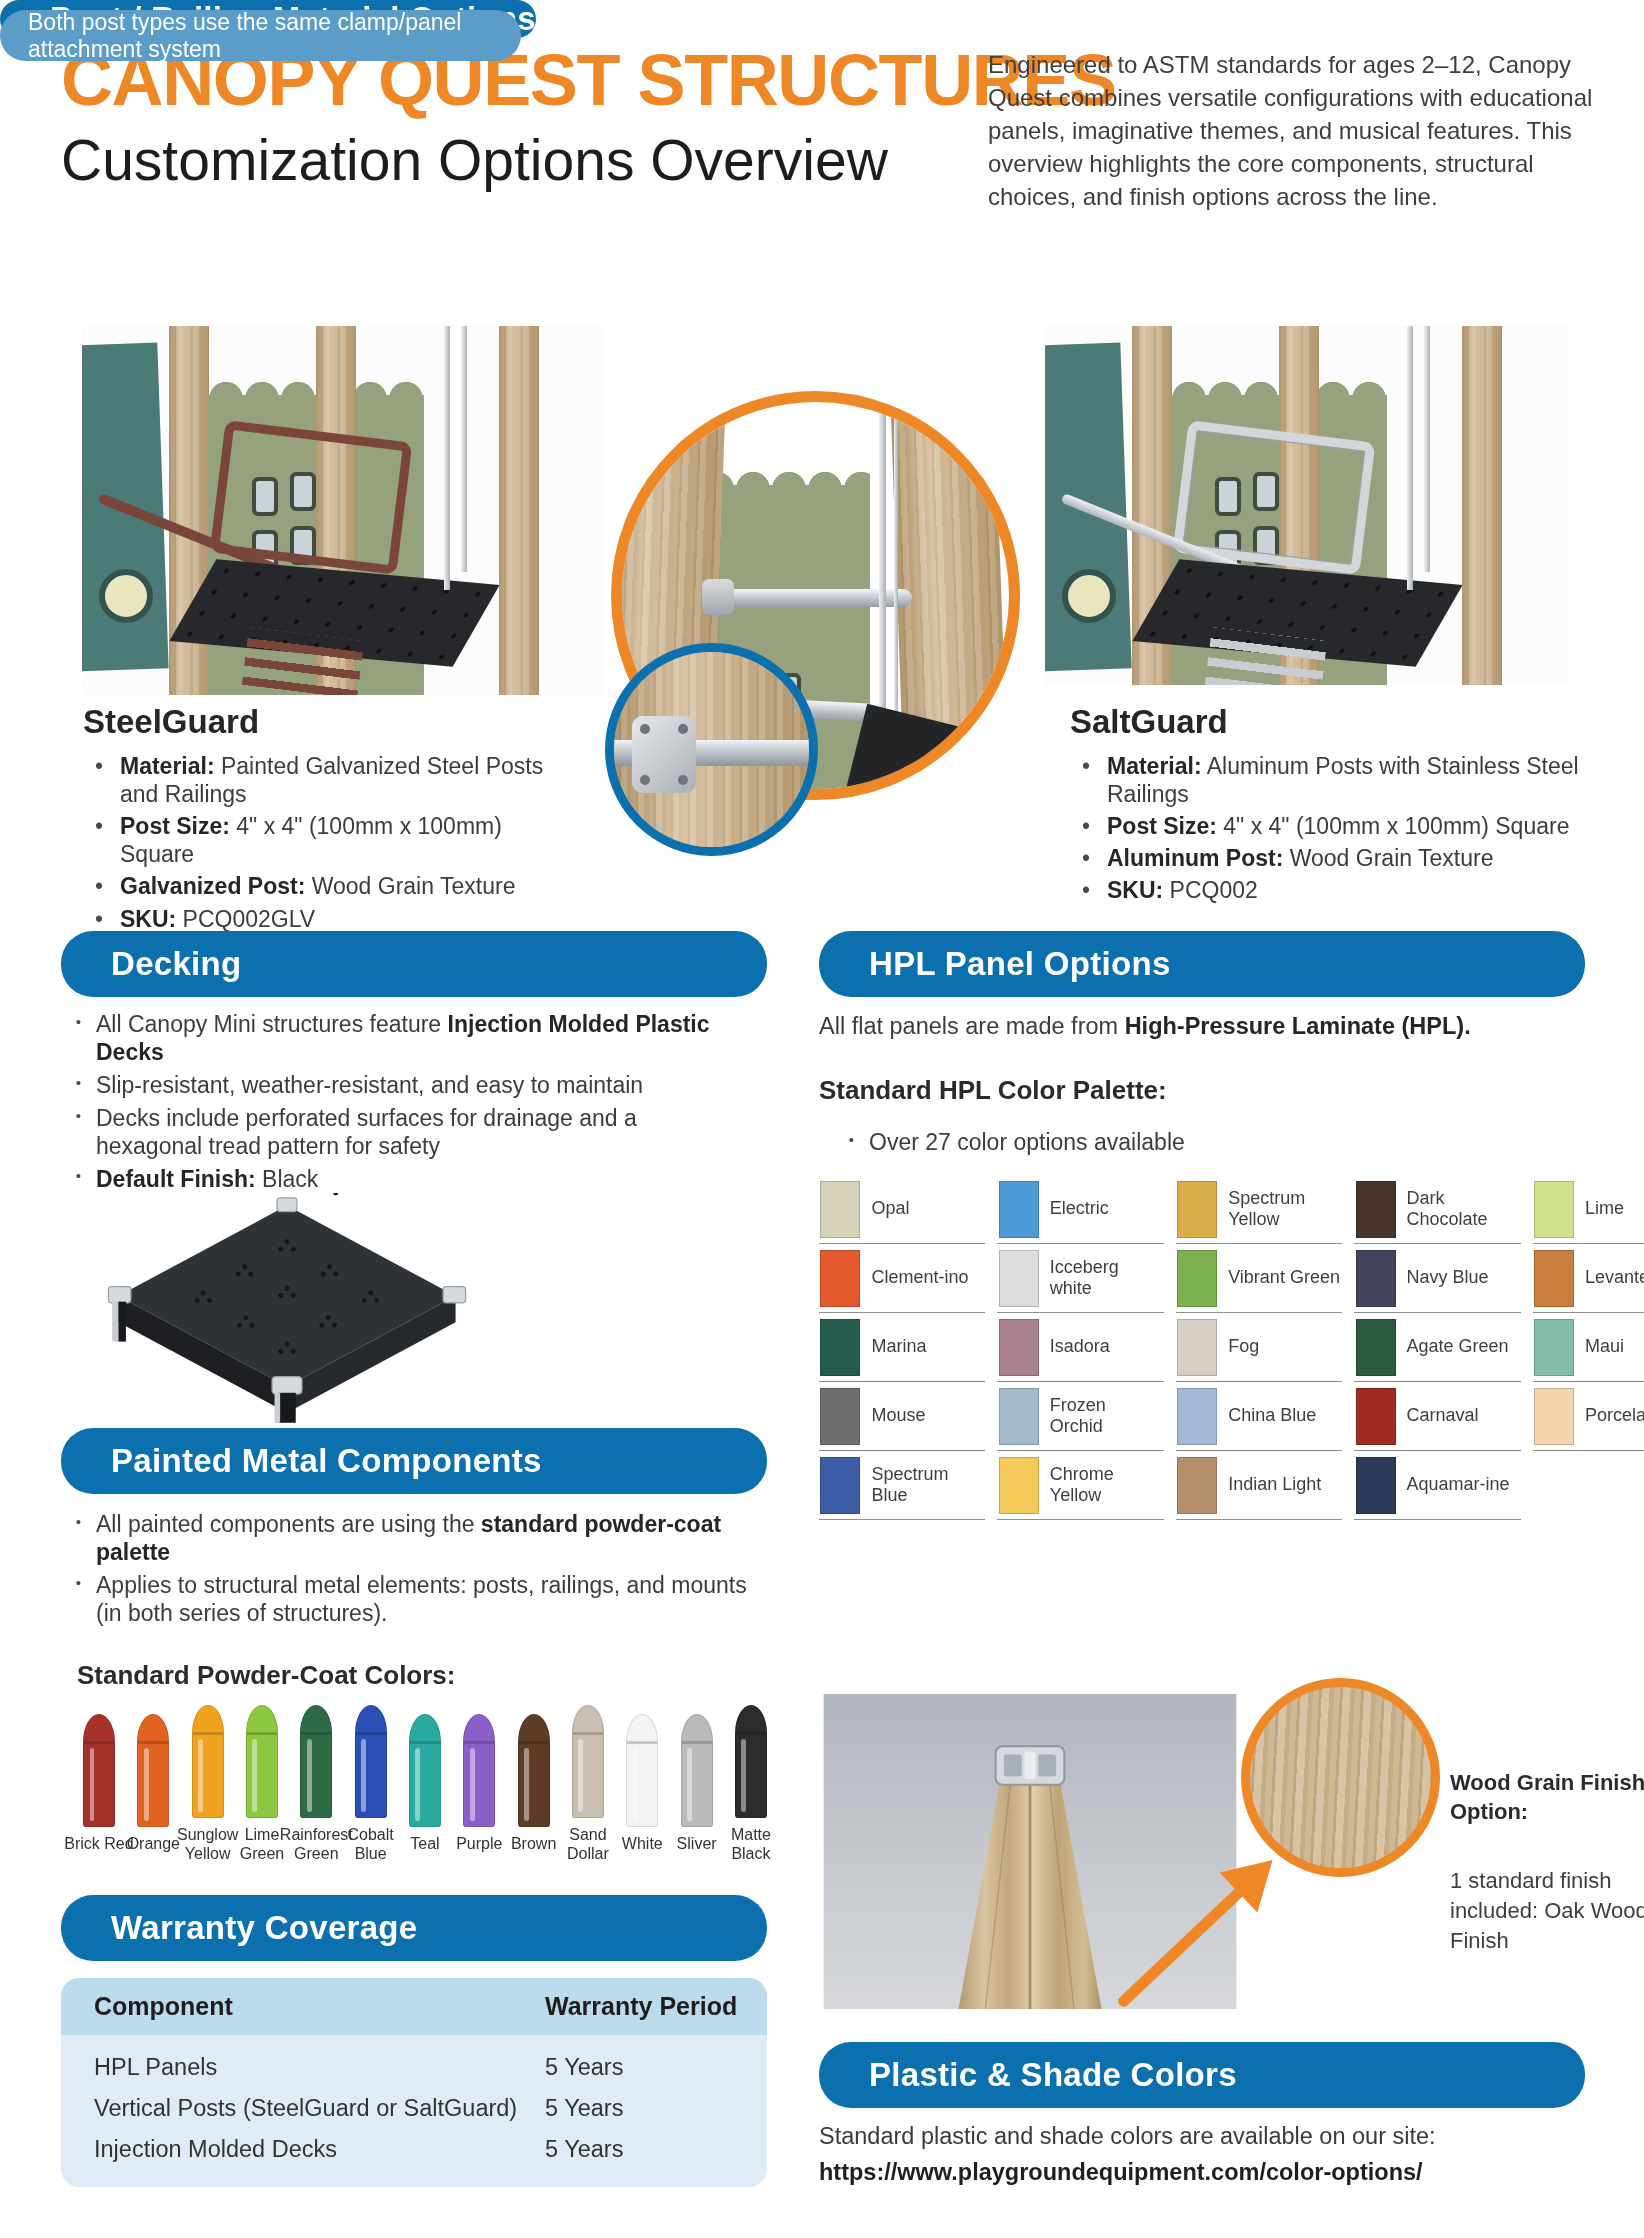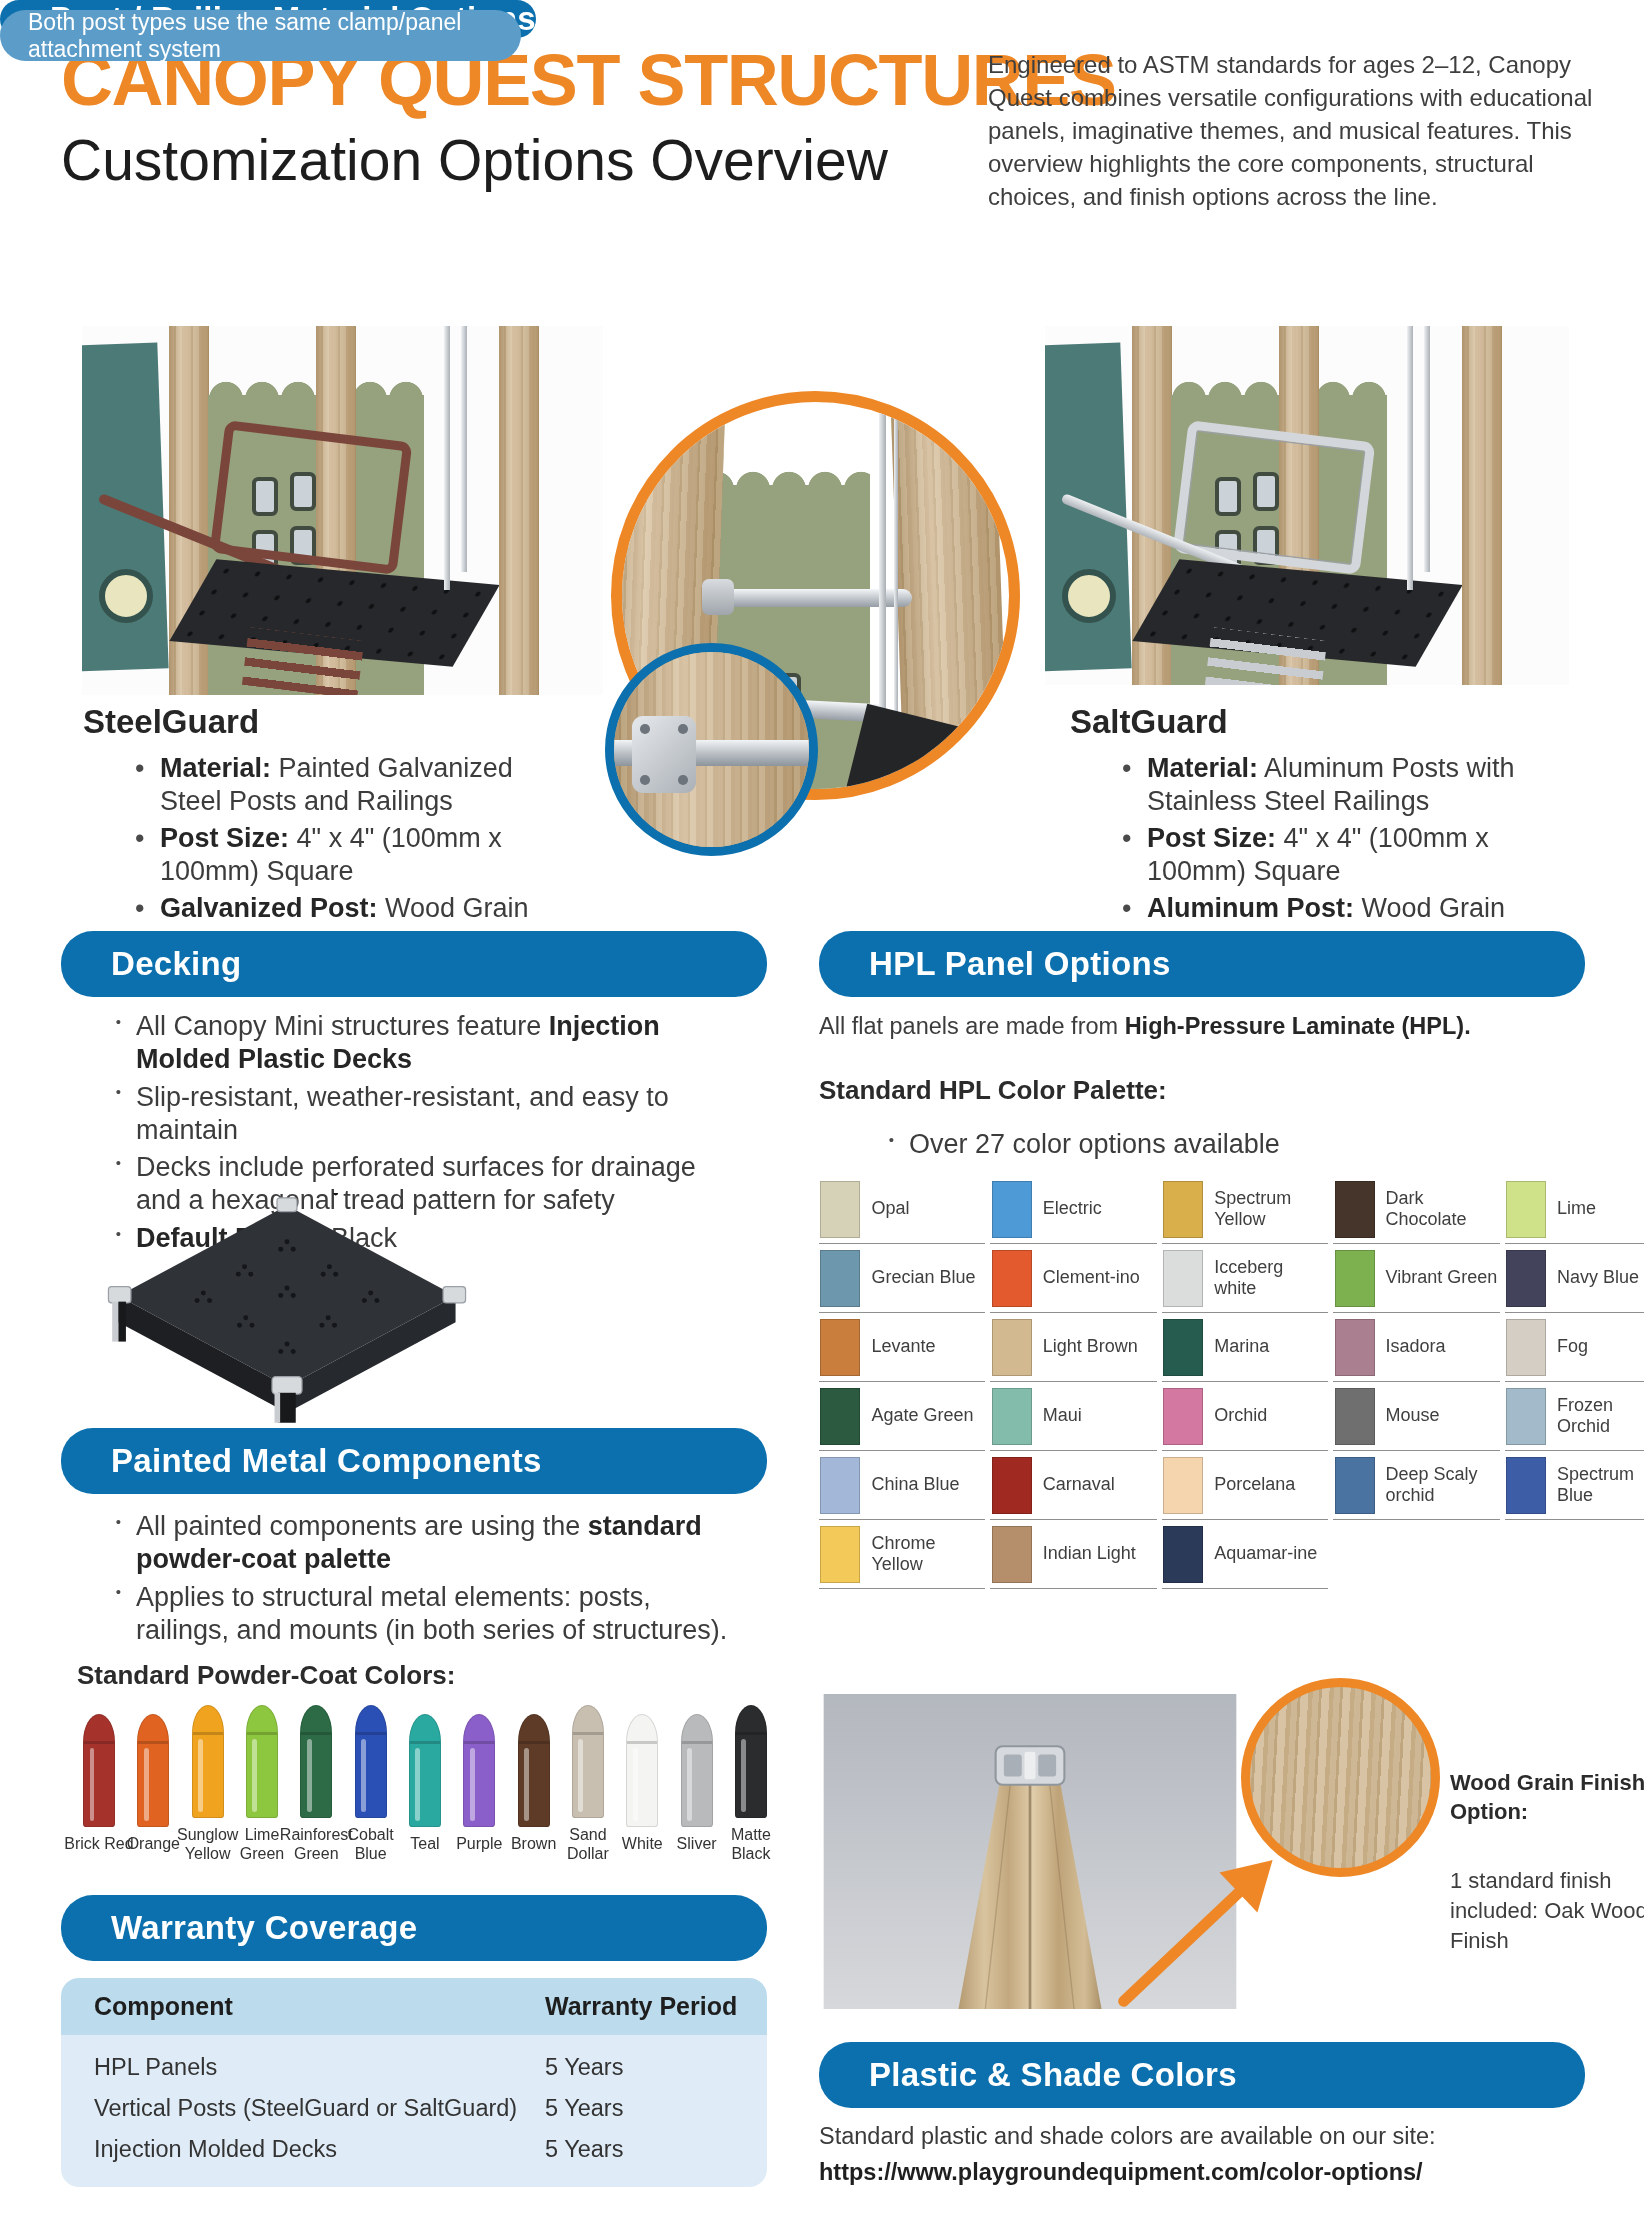--- a/index.html
+++ b/index.html
@@ -74,21 +74,21 @@
     background:linear-gradient(180deg,#f2f4f6,#b6bcc2 55%,#8d949b);}
   #zoom-blue .cplate{position:absolute;left:18px;top:64px;width:64px;height:77px;border-radius:11px;
     background:linear-gradient(135deg,#e6e9ec,#aab0b6);}
   #zoom-blue .bolt{position:absolute;width:9.7px;height:9.7px;border-radius:50%;background:#6d747b;}
   #zoom-blue .b1{left:8.3px;top:8.3px;} #zoom-blue .b2{right:8.3px;top:8.3px;}
   #zoom-blue .b3{left:8.3px;bottom:8.3px;} #zoom-blue .b4{right:8.3px;bottom:8.3px;}
 
   
   .h2{position:absolute;font-size:33px;font-weight:700;color:#262626;}
   .blist{position:absolute;list-style:none;}
-  .blist li{position:relative;padding-left:32px;font-size:27px;line-height:1.22;color:#3c3c3c;margin-bottom:4.1px;margin-left:40px;}
+  .blist li{position:relative;padding-left:32px;font-size:23px;line-height:1.22;color:#3c3c3c;margin-bottom:4.1px;}
   .blist li::before{content:"\2022";position:absolute;left:7px;top:0;color:#4a4a4a;}
   .blist b{color:#262626;}
   .dots-small li{padding-left:30px;margin-bottom:4.8px;}
   .dots-small li::before{font-size:15px;top:2.8px;left:9.7px;}
 
   
   #bar-decking{left:61px;top:931px;width:706px;height:66px;}
   #decking-bullets{left:66px;top:1010px;width:681px;}
   #deck-art{left:66px;top:1193px;width:442px;height:231px;}
   #bar-painted{left:61px;top:1428px;width:706px;height:66px;}
@@ -110,21 +110,21 @@
   .wr-c2{flex:1;}
   .wr-body{background:var(--tb-bg);border-radius:0 0 18px 18px;padding:12.4px 0 16.6px;}
   .wr-row{display:flex;align-items:center;height:41px;color:#333;}
 
   
   #bar-hpl{left:819px;top:931px;width:766px;height:66px;}
   #hpl-intro{left:819px;top:1013px;font-size:23.5px;color:#3c3c3c;}
   #hpl-intro b{color:#262626;}
   #hpl-palette-heading{left:819px;top:1075px;}
   #hpl-bullet{left:839px;top:1128px;width:622px;}
-  #hpl-grid{left:819px;top:1175px;width:766px;display:grid;grid-template-columns:repeat(5,1fr);column-gap:5px;}
+  #hpl-grid{left:819px;top:1175px;width:766px;display:grid;grid-template-columns:repeat(6,1fr);column-gap:12px;}
   .hpl-cell{height:69px;display:flex;align-items:center;border-bottom:1.4px solid #8f8f8f;}
   .hpl-chip{flex:0 0 40px;width:40px;height:57px;margin:0 11px 0 1.4px;border:0.7px solid rgba(0,0,0,.18);}
   .hpl-label{font-size:18px;line-height:1.18;color:#3f3f3f;width:114px;}
   #woodgrain-photo{left:822px;top:1694px;width:416px;height:315px;}
   #woodgrain-circle{left:1241px;top:1678px;width:199px;height:199px;border:9.7px solid var(--orange);border-radius:50%;
     background:repeating-linear-gradient(93deg,#cdb795 0 6.2px,#c0a67e 6.2px 9px,#d8c4a4 9px 16.6px,#c6ac84 16.6px 21px);z-index:5;}
   #wg-arrow{left:1103px;top:1832px;width:193px;height:187px;z-index:6;}
   #woodgrain-title{left:1450px;top:1769px;width:207px;font-size:22px;font-weight:700;line-height:1.3;color:#2b2b2b;}
   #woodgrain-body{left:1450px;top:1866px;width:207px;font-size:22px;line-height:1.36;color:#3e3e3e;}
   #bar-plastic{left:819px;top:2042px;width:766px;height:66px;}

